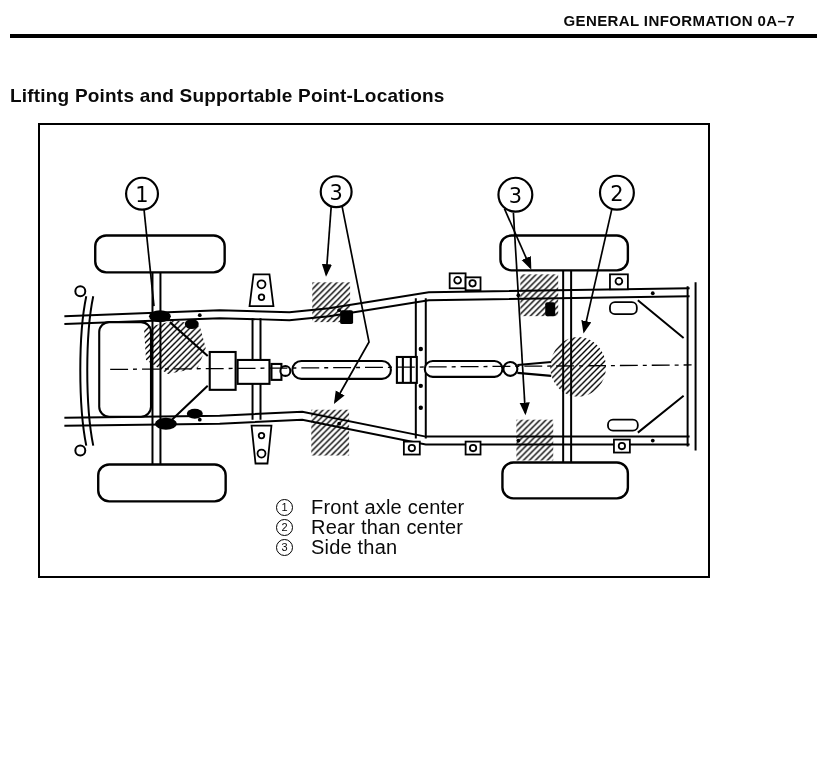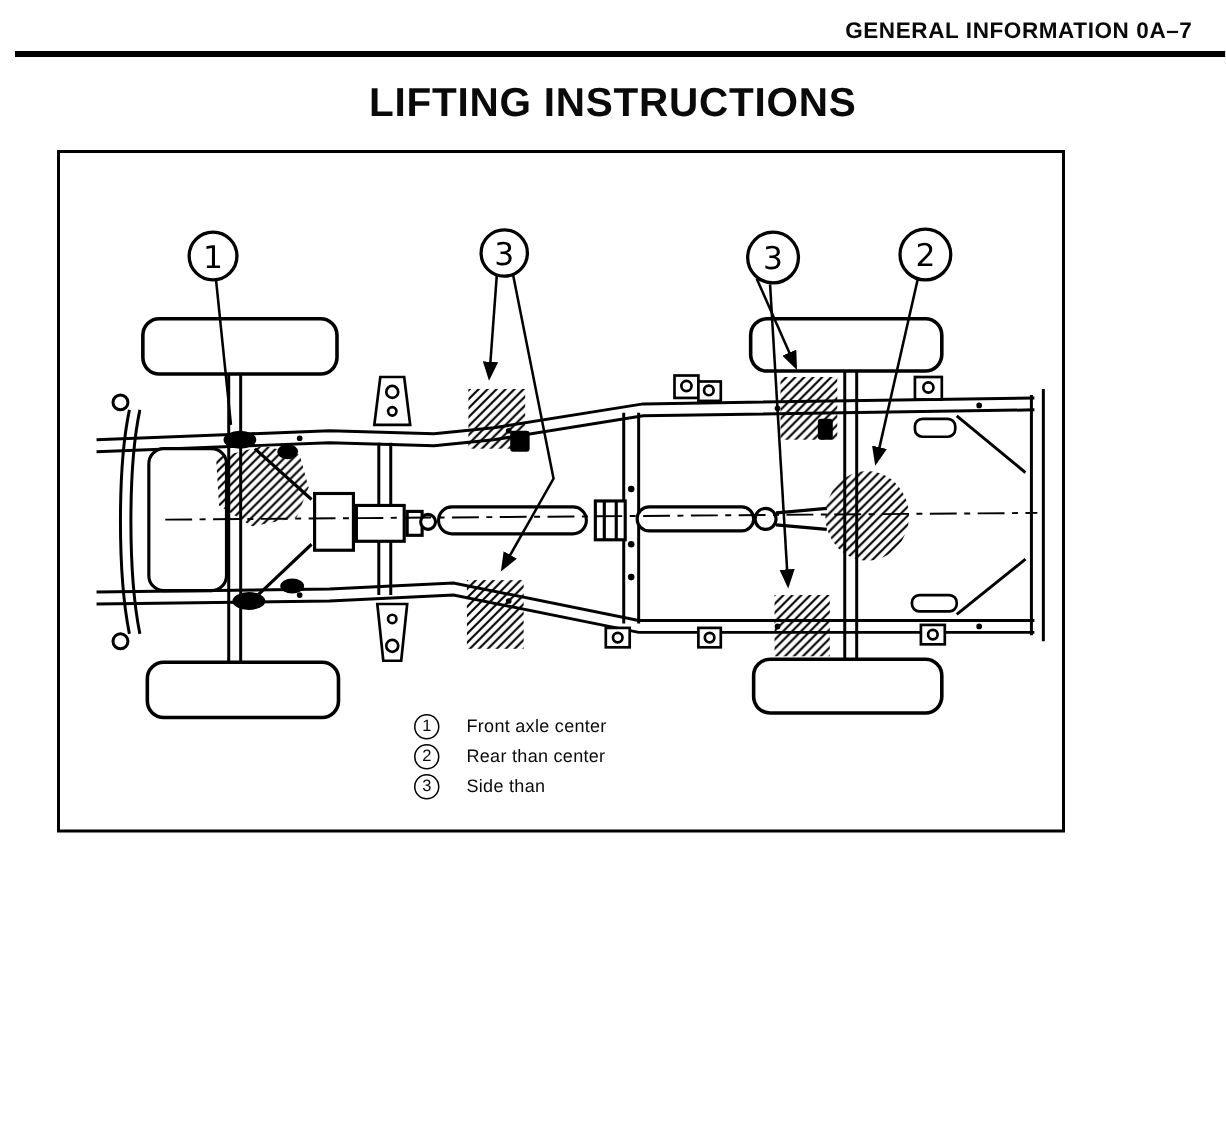--- a/index.html
+++ b/index.html
@@ -9,33 +9,33 @@
   .hdr-rule{margin:5px 0 0 10px;height:4px;background:#000;}
   .title{margin:15px 0 0 0;text-align:center;font-size:27px;font-weight:bold;letter-spacing:.5px;}
   .body-par{margin:31px 10px 0 10px;font-size:15.5px;line-height:22px;text-align:justify;letter-spacing:.2px;}
   .sec-head{margin:47px 10px 0 10px;font-size:19px;font-weight:bold;letter-spacing:.2px;}
   .fig-box{position:relative;margin:16px 0 0 38px;width:668px;height:451px;border:2px solid #000;background:#fff;}
   .fig-box svg{display:block;}
   .legend{position:absolute;left:236px;top:372px;}
   .lg-row{display:flex;align-items:center;height:20px;}
   .lg-circ{display:inline-block;width:15px;height:15px;border:1.4px solid #000;border-radius:50%;
            font-size:11px;line-height:15px;text-align:center;font-weight:normal;}
-  .lg-txt{margin-left:18px;font-size:12px;letter-spacing:.2px;}
+  .lg-txt{margin-left:18px;font-size:20px;letter-spacing:.2px;}
 </style>
 </head>
 <body>
 
 <div class="page">
 
   <div class="hdr-row">GENERAL INFORMATION 0A–7</div>
   <div class="hdr-rule"></div>
 
-  <div class="title">LIFTING INSTRUCTIONS</div>
 
 
+  <div class="sec-head">Lifting Points and Supportable Point-Locations</div>
 
   <div class="fig-box">
     <svg width="668" height="451" viewBox="0 0 670 453">
       <defs>
         <pattern id="hatch" width="6" height="6" patternUnits="userSpaceOnUse">
           <path d="M-1,1 l2,-2 M0,6 l6,-6 M5,7 l2,-2" stroke="#000" stroke-width="1.4"></path>
         </pattern>
         <marker id="arw" markerWidth="9" markerHeight="8" refX="6" refY="3" orient="auto">
           <path d="M0,0 L7.5,3 L0,6 Z" fill="#000"></path>
         </marker>

